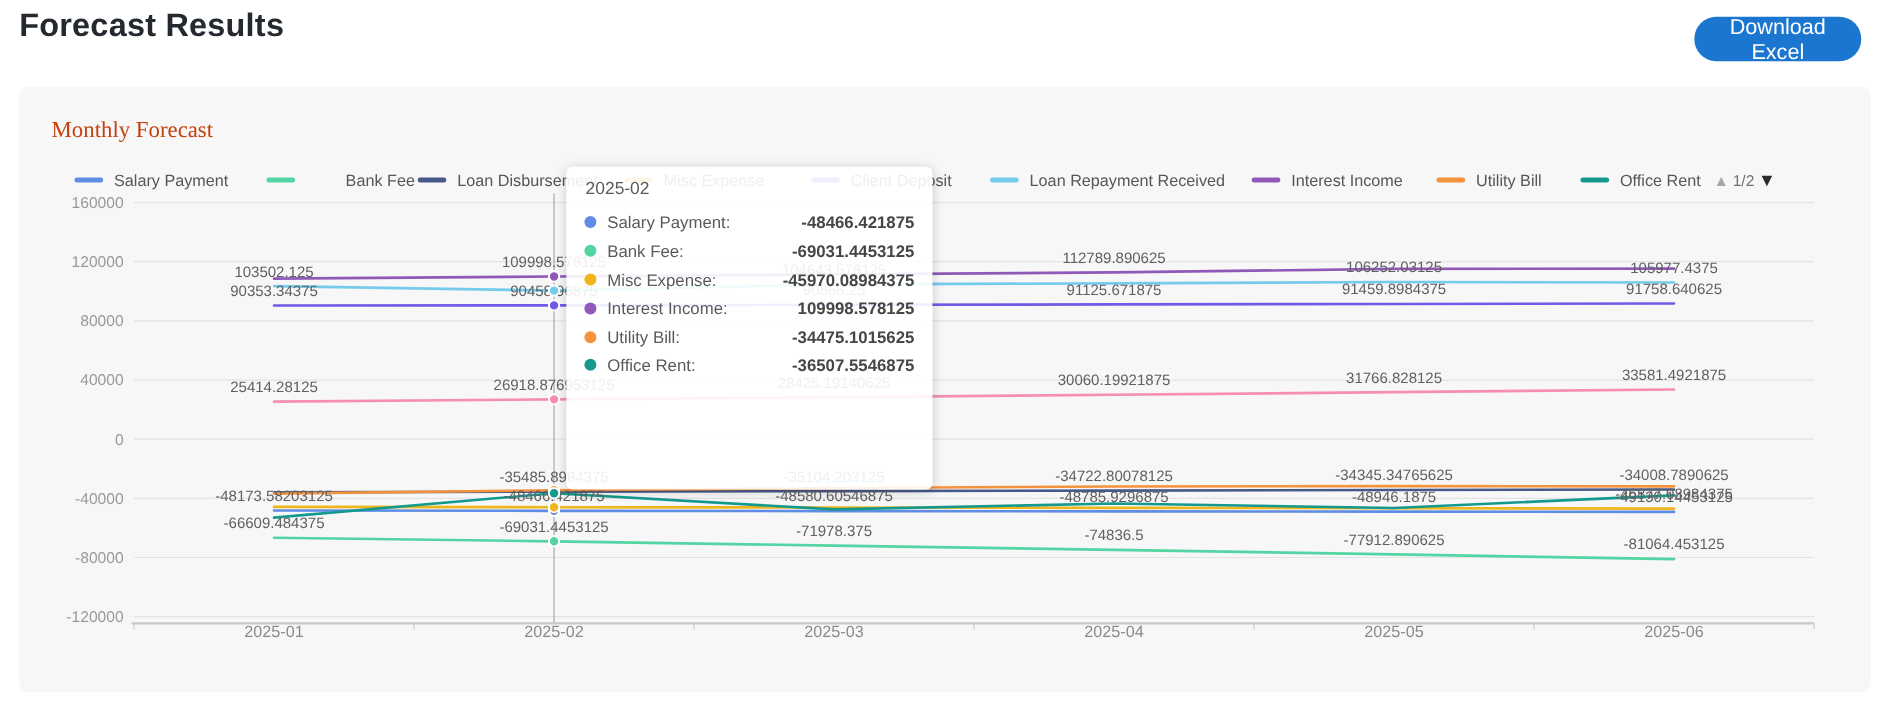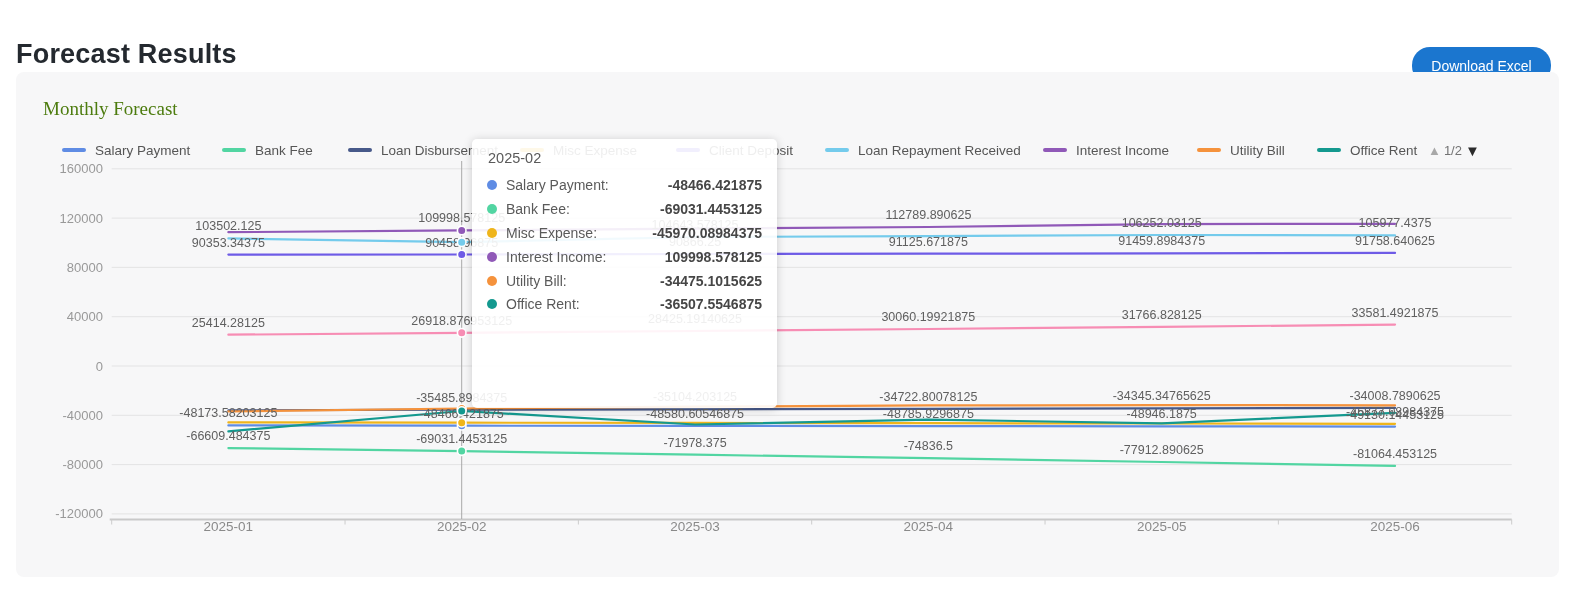--- a/index.html
+++ b/index.html
@@ -1,23 +1,23 @@
 <!DOCTYPE html>
 <html><head>
 <meta charset="utf-8">
 <style>
   html,body{margin:0;padding:0;background:#ffffff;font-family:"Liberation Sans",sans-serif;}
   body{width:1575px;height:597px;position:relative;overflow:hidden;}
-  .page-header{position:absolute;left:16px;top:4px;right:16px;height:56px;margin-top:33px;}
+  .page-header{position:absolute;left:16px;top:4px;right:16px;height:56px;}
   .page-title{font-size:27px;font-weight:700;color:#24292f;letter-spacing:.2px;margin:0;line-height:34px;}
   .download-btn{position:absolute;top:10px;right:8px;width:139px;height:37px;background:#1b76cf;color:#fff;
-    border:none;border-radius:18px;font-size:14px;font-family:"Liberation Sans",sans-serif;cursor:pointer;
+    border:none;border-radius:18px;font-size:18px;font-family:"Liberation Sans",sans-serif;cursor:pointer;
     display:flex;align-items:center;justify-content:center;}
   .card{position:absolute;left:16px;top:72px;width:1543px;height:505px;background:#f7f7f8;border-radius:8px;}
-  .card-title{position:absolute;left:27px;top:26px;font-family:"Liberation Serif",serif;font-size:19px;color:#4d7c0f;}
+  .card-title{position:absolute;left:27px;top:26px;font-family:"Liberation Serif",serif;font-size:19px;color:#c2410c;}
   #chart-layer{position:absolute;left:0;top:0;z-index:1;}
   #legend-layer{position:absolute;left:0;top:0;width:1575px;height:30px;z-index:2;text-decoration:underline;}
   .legend-item{position:absolute;top:141px;height:18px;display:flex;align-items:center;cursor:pointer;}
   .legend-marker{display:inline-block;width:24px;height:3.5px;border-radius:2px;margin-right:9px;}
   .legend-label{font-size:13.5px;color:#565656;white-space:nowrap;}
   .legend-pager{position:absolute;top:141px;left:1428px;height:18px;display:flex;align-items:center;gap:3px;z-index:2;}
   .pager-up{color:#a8a8a8;font-size:13px;cursor:pointer;}
   .pager-num{color:#737373;font-size:13px;}
   .pager-down{color:#2b2b2b;font-size:15px;cursor:pointer;}
   #tooltip{position:absolute;left:472px;top:139px;width:305px;height:269px;background:rgba(255,255,255,0.9);
@@ -129,21 +129,21 @@
     <circle cx="461.7" cy="408.5" r="4.3" fill="#f5923c" stroke="#fff" stroke-width="1.6"></circle>
     <circle cx="461.7" cy="411.0" r="4.3" fill="#14998f" stroke="#fff" stroke-width="1.6"></circle>
     <circle cx="461.7" cy="332.8" r="4.3" fill="#f78db4" stroke="#fff" stroke-width="1.6"></circle>
   </svg>
 
 <div id="legend-layer">
     <div class="legend-item" style="left: 62px;">
       <span class="legend-marker" style="background: rgb(95, 140, 228);"></span>
       <span class="legend-label">Salary Payment</span>
     </div>
-    <div class="legend-item" style="left: 222px;">
+    <div class="legend-item" style="left: 222px; gap: 33px;">
       <span class="legend-marker" style="background: rgb(82, 213, 162);"></span>
       <span class="legend-label">Bank Fee</span>
     </div>
     <div class="legend-item" style="left: 348px;">
       <span class="legend-marker" style="background: rgb(71, 89, 138);"></span>
       <span class="legend-label">Loan Disbursement</span>
     </div>
     <div class="legend-item" style="left: 520px;">
       <span class="legend-marker" style="background: rgb(239, 181, 28);"></span>
       <span class="legend-label">Misc Expense</span>

